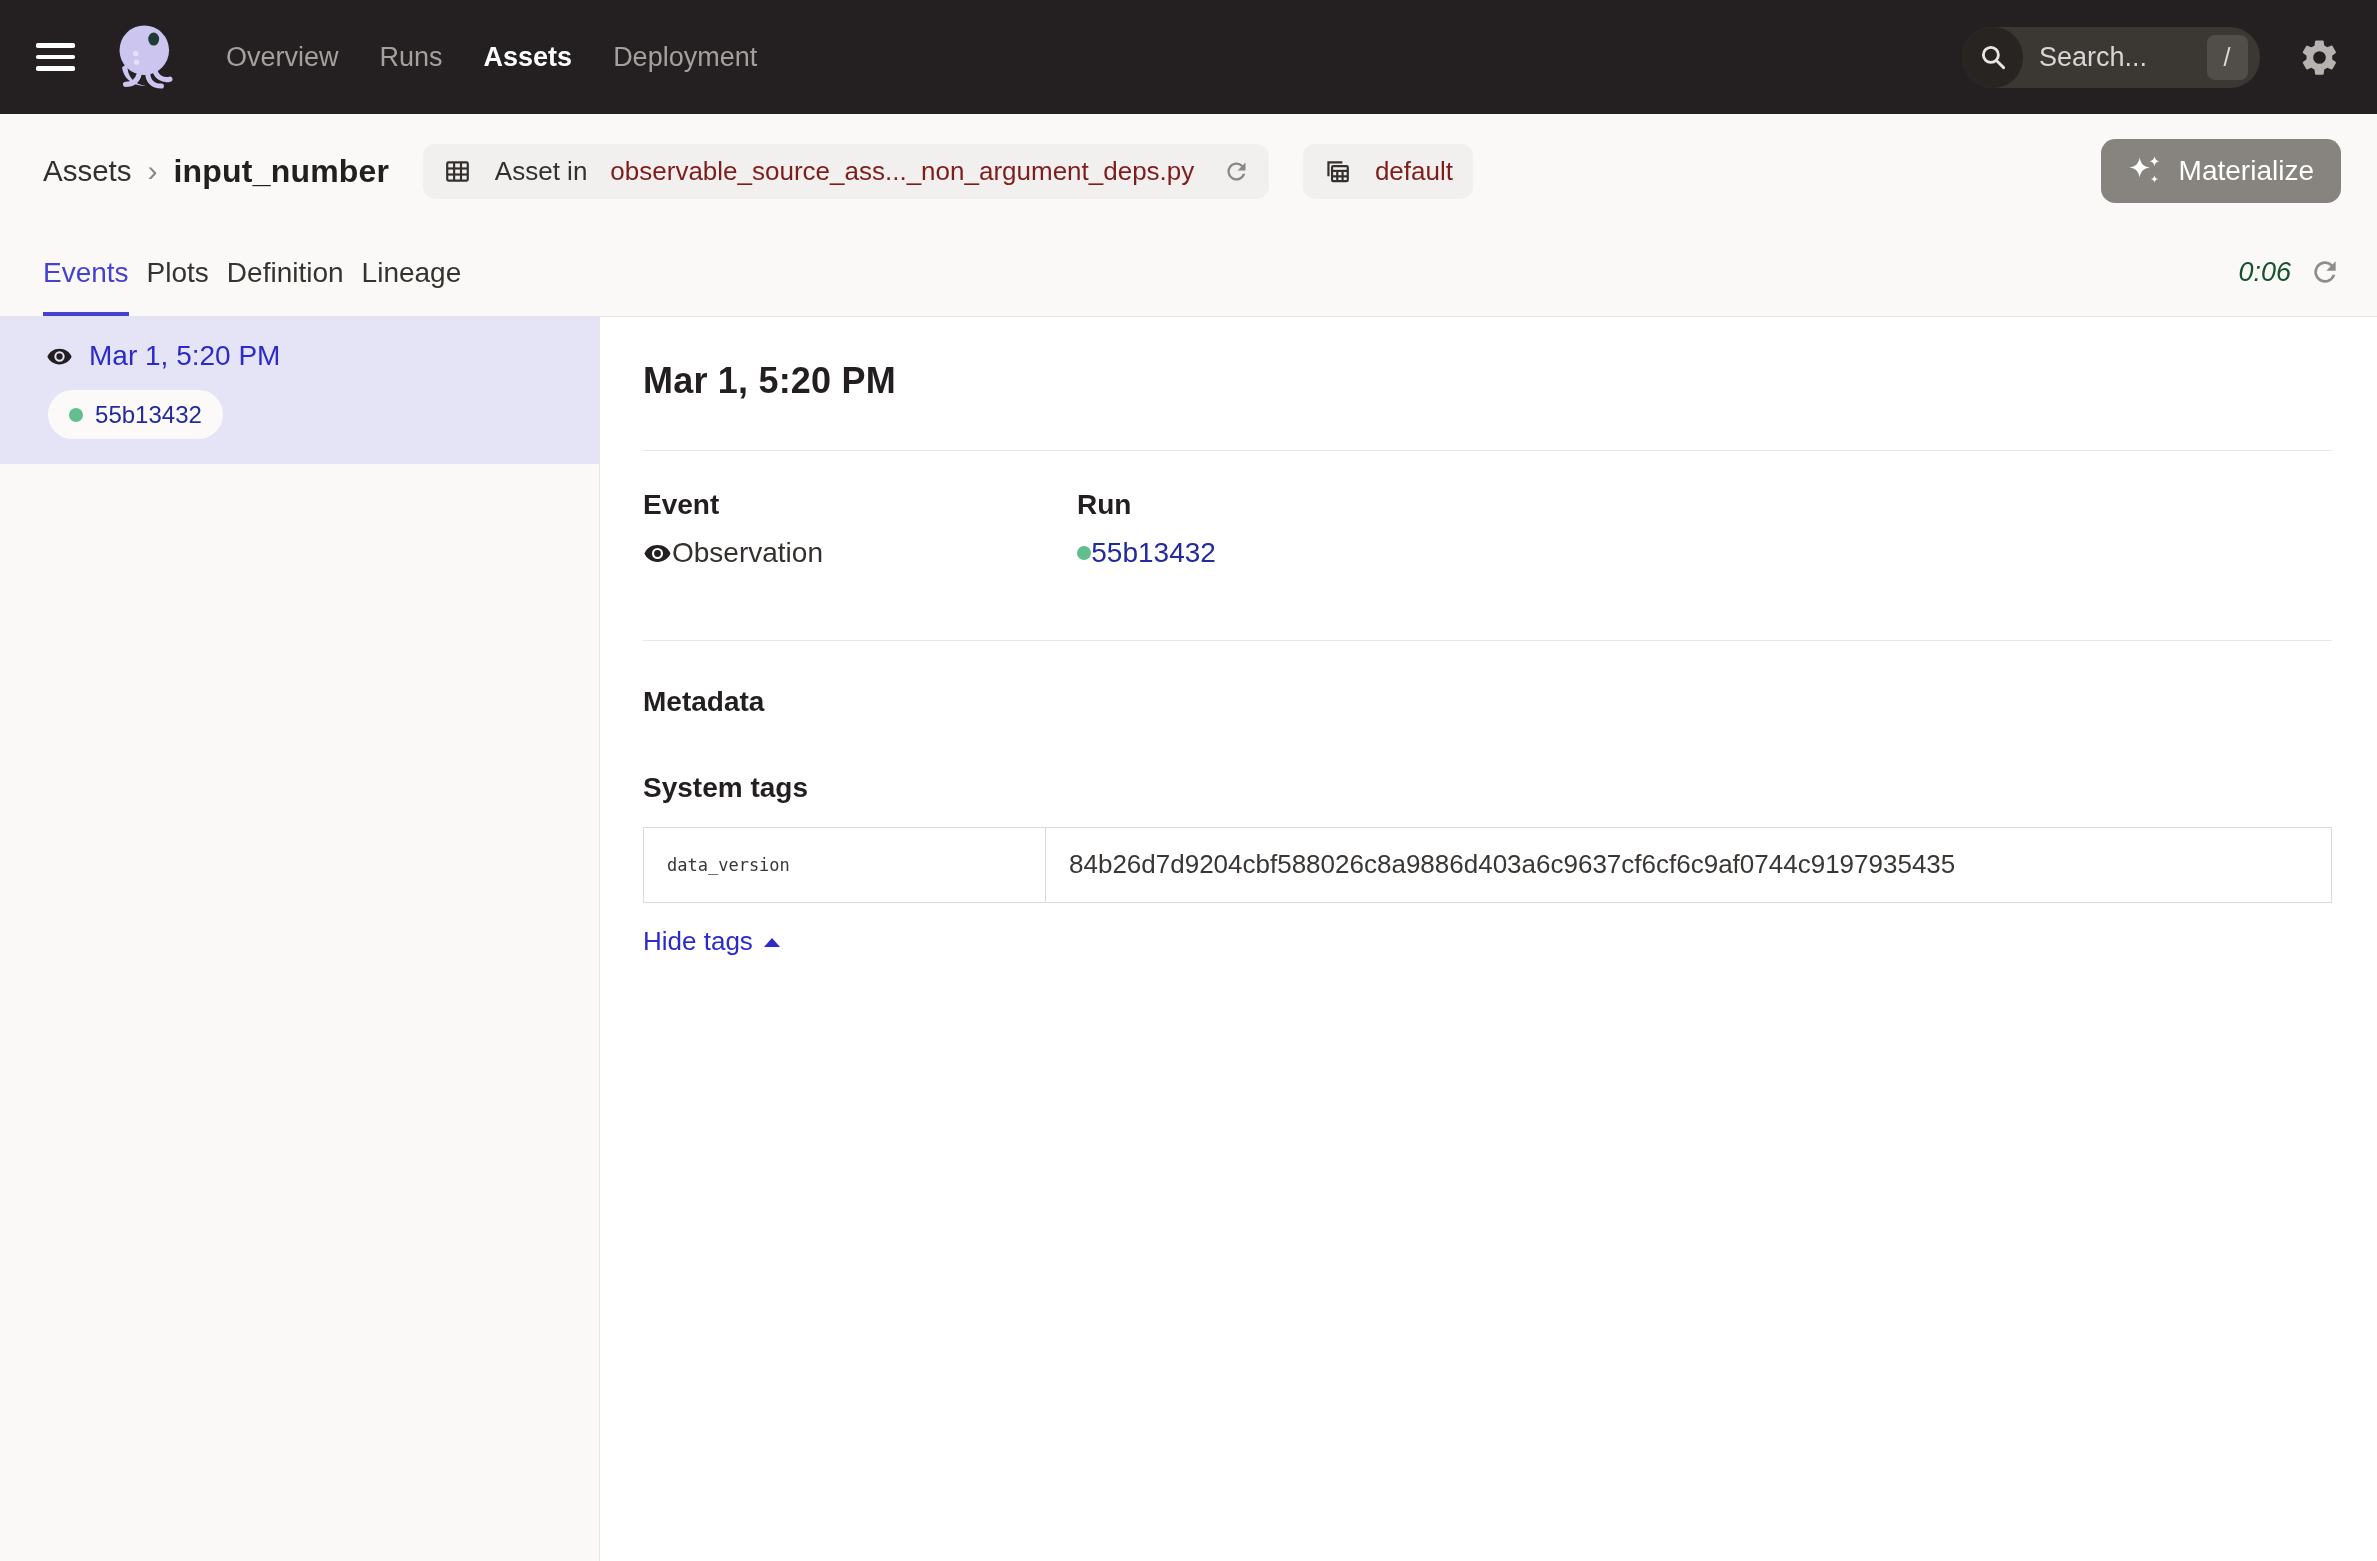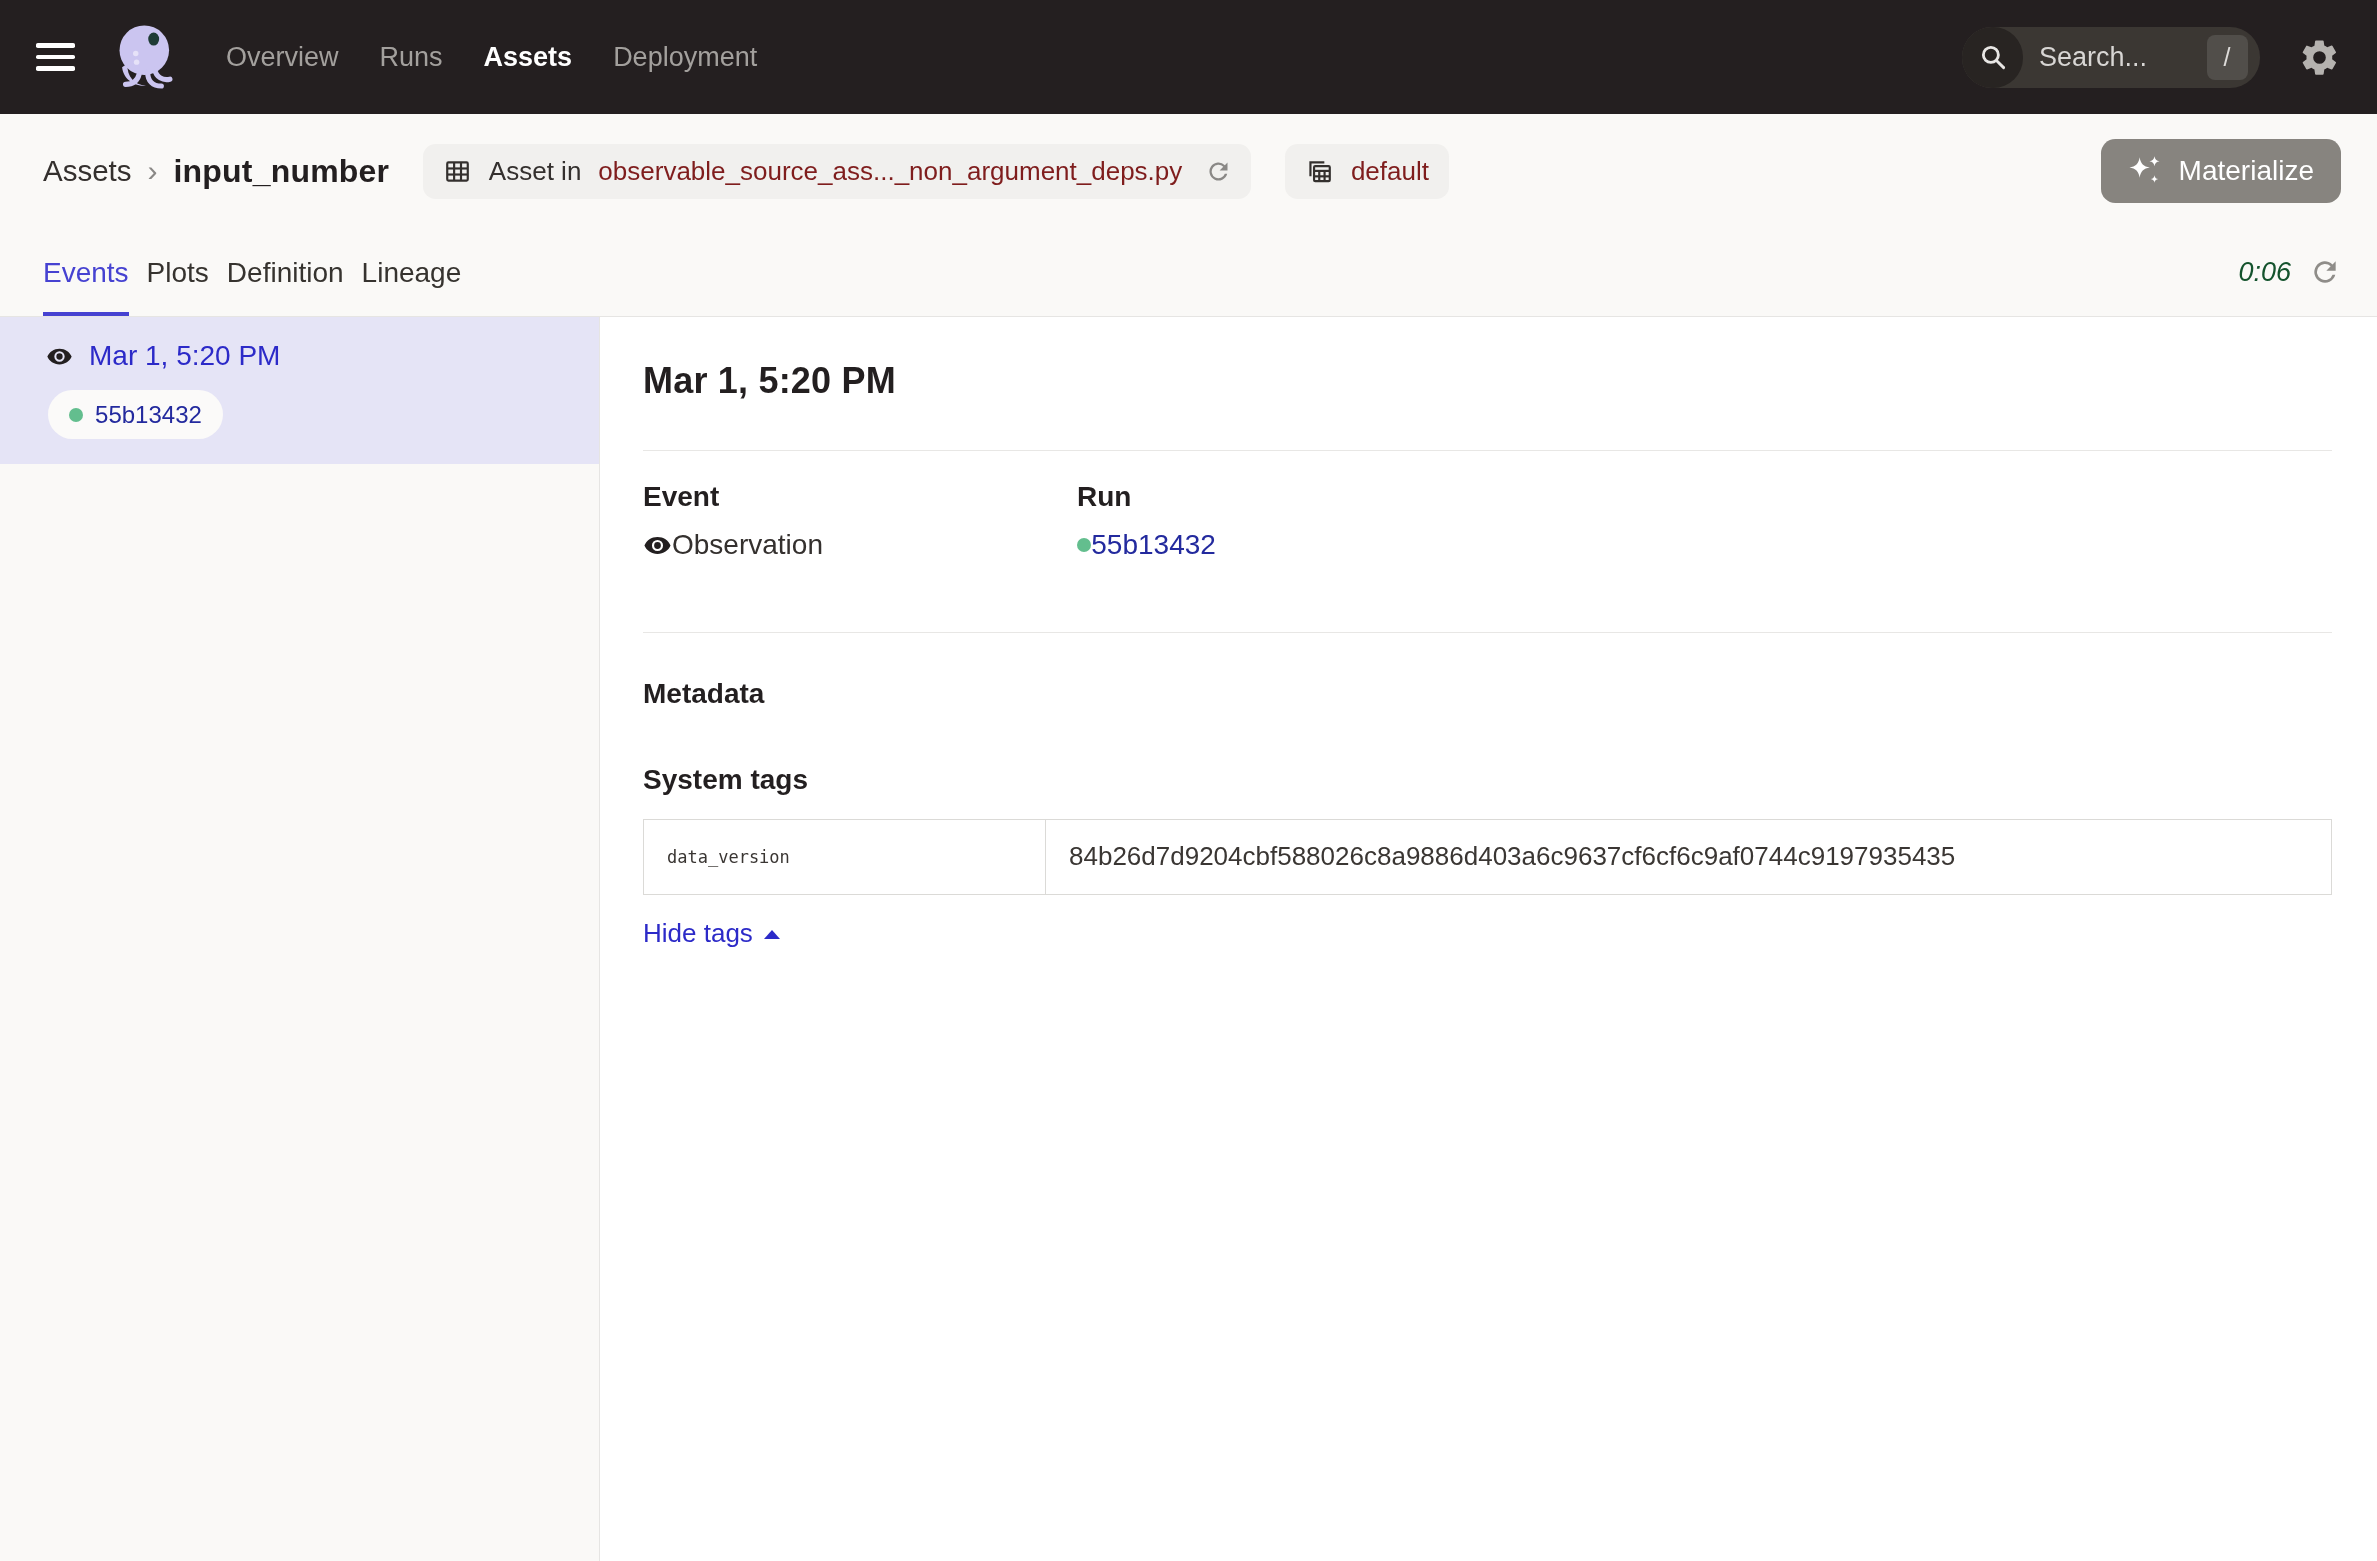--- a/index.html
+++ b/index.html
@@ -21,21 +21,21 @@
   .searchpill input { flex:1; background:transparent; border:none; outline:none; color:#E8E6E4; font-size:27px; font-family:"Liberation Sans",sans-serif; min-width:0; padding-left:16px; }
   .searchpill input::placeholder { color:#D8D6D4; opacity:1; }
   .slashkey { width:41px; height:45px; background:#514E4A; border-radius:8px; color:#DDDBD9; font-size:25px; display:flex; align-items:center; justify-content:center; margin-right:12.5px; flex-shrink:0; }
   .gearbtn { margin-left:38px; width:43px; height:43px; display:flex; align-items:center; justify-content:center; cursor:pointer; }
 
   
   .header { height:114px; display:flex; align-items:center; padding:0 36px 0 43px; background:#FAF9F7; flex-shrink:0; }
   .crumb-root { font-size:29.5px; color:#34302E; cursor:pointer; }
   .crumb-sep { font-size:30px; color:#8A8886; margin:0 16px; }
   .crumb-current { font-size:32px; font-weight:700; color:#231F20; letter-spacing:0.2px; }
-  .tagpill { display:inline-flex; align-items:center; height:55px; background:#F1F0EE; border-radius:12.5px; padding:0 19.6px; margin-left:34px; gap:17px; }
+  .tagpill { display:inline-flex; align-items:center; height:55px; background:#F1F0EE; border-radius:12.5px; padding:0 19.6px; margin-left:34px; gap:23px; }
   .tagpill .tagtext { font-size:26px; color:#34302E; white-space:nowrap; }
   .taglink { font-size:26px; color:#7f1d1d; cursor:pointer; white-space:nowrap; }
   .reloadbtn { display:flex; align-items:center; cursor:pointer; margin-left:5.4px; }
   .header-spacer { flex:1; }
   .materialize { height:64px; background:#87847F; border-radius:14.3px; display:flex; align-items:center; gap:14.3px; padding:0 27px; cursor:pointer;justify-content:flex-end; }
   .materialize span { color:#FFFFFF; font-size:28px; }
 
   
   .tabsrow { height:89px; display:flex; align-items:stretch; padding:0 36px 0 43px; border-bottom:0.9px solid #E6E5E3; background:#FAF9F7; flex-shrink:0; }
   .tabs { display:flex; gap:18px; }
@@ -54,21 +54,21 @@
   .event-time { font-size:28px; color:#2C2AC8; }
   .runbadge { margin-top:18px; margin-left:1.8px; display:inline-flex; align-items:center; gap:11.6px; background:#FBFAF9; border-radius:25px; padding:10.7px 21.4px; cursor:pointer; }
   .runbadge .runid { font-size:24px; color:#232A9E; }
   .dot { width:14.3px; height:14.3px; border-radius:50%; background:#63BE8E; flex-shrink:0; }
 
   .main { flex:1; background:#FFFFFF; padding:43px 45px 0 43px; min-width:0; }
   .main h1 { font-size:36px; font-weight:700; color:#231F20; letter-spacing:0.2px; }
   .divider { border:none; border-top:0.9px solid #E8E7E5; height:0; }
   .div1 { margin-top:48px; }
   .div2 { margin-top:71px; }
-  .cols { display:grid; grid-template-columns:434px 434px 1fr; margin-top:30px; }
+  .cols { display:grid; grid-template-columns:434px 434px 1fr; margin-top:38px; }
   .collabel { font-size:28px; font-weight:700; color:#231F20; }
   .colvalue { margin-top:16px; display:flex; align-items:center; gap:0; font-size:28px; color:#34302E; }
   .colvalue .runlink { color:#232A9E; cursor:pointer; }
   .sect-heading { font-size:28px; font-weight:700; color:#231F20; }
   .metadata-heading { margin-top:45px; }
   .empty-text { margin-top:27px; font-size:28px; color:#908E8B; }
   .tags-heading { margin-top:54px; }
   .tagstable { margin-top:23px; border:0.9px solid #DBDAD7; background:#FFFFFF; display:flex; width:100%; }
   .keycell { width:402px; flex-shrink:0; border-right:0.9px solid #DBDAD7; padding:21.4px 23px; font-family:"DejaVu Sans Mono", monospace; font-size:17px; color:#3A3633; display:flex; align-items:center; }
   .valcell { flex:1; padding:21.4px 23px; font-size:26px; color:#3A3633; display:flex; align-items:center; overflow:hidden; white-space:nowrap; }

